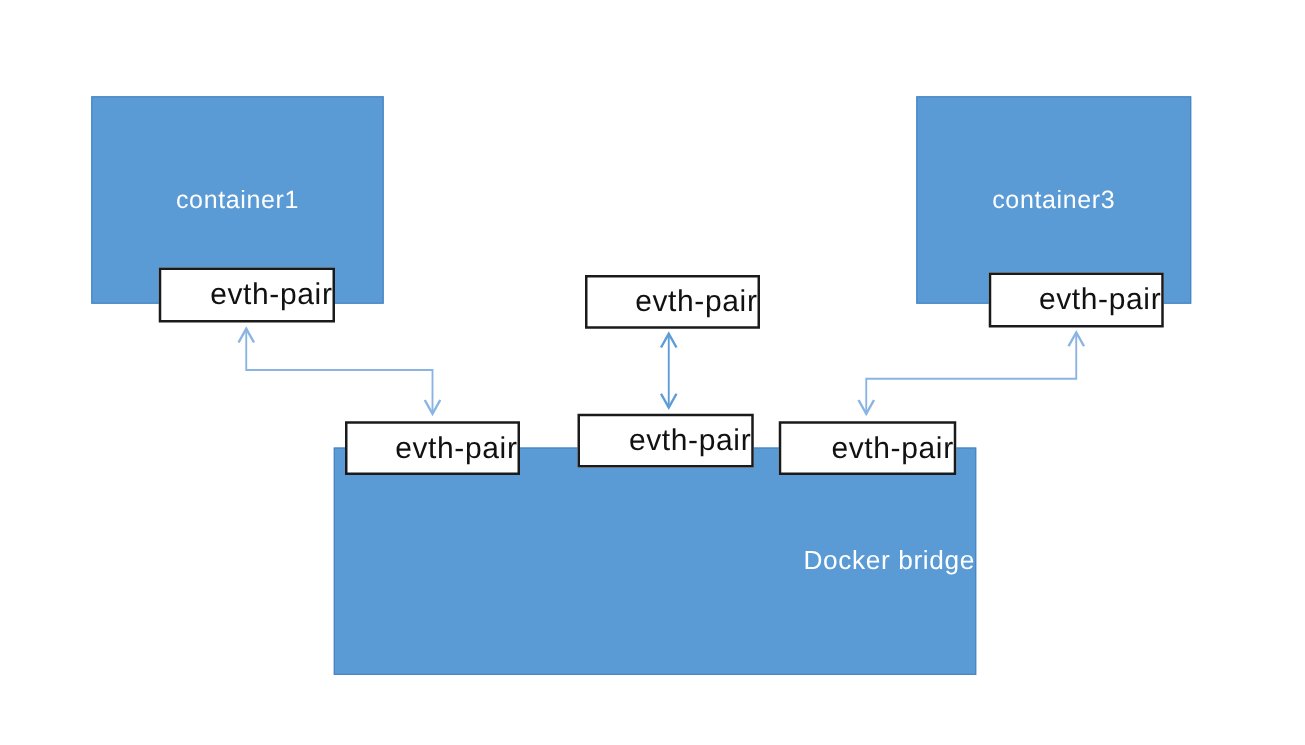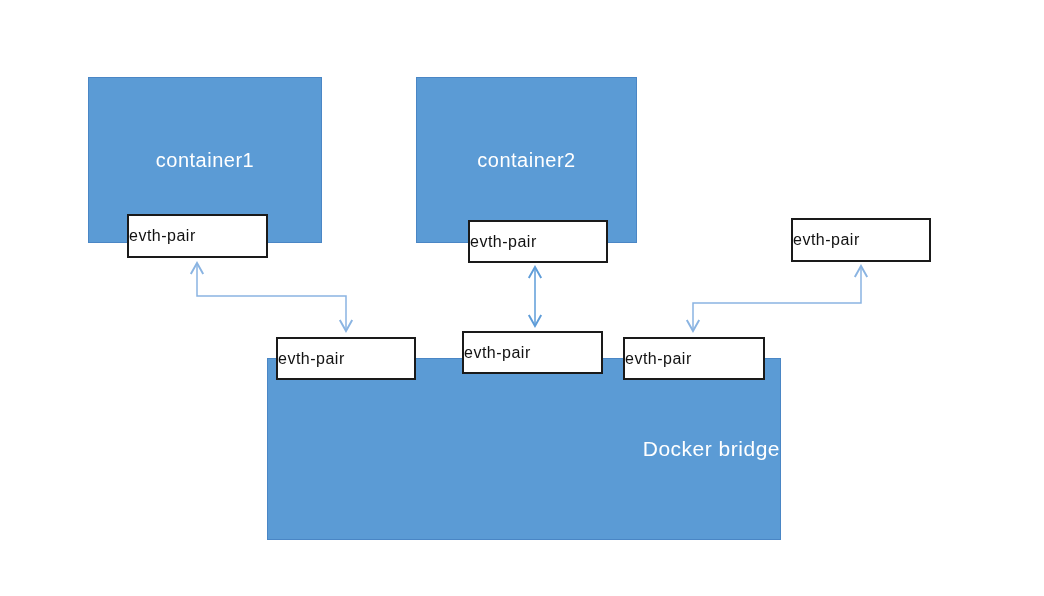--- a/index.html
+++ b/index.html
@@ -28,28 +28,28 @@
     display:flex;align-items:center;justify-content:center;
     color:var(--shape-text);
     font-size:20px;letter-spacing:.5px;
     box-sizing:border-box;
     z-index:1;
   }
   .veth{
     position:absolute;
     background:var(--label-box-fill);
     border:2px solid var(--label-box-border);
-    display:flex;align-items:center;justify-content:flex-start;
+    display:flex;align-items:center;justify-content:flex-end;
     color:var(--label-text);
-    font-size:16px;letter-spacing:.5px;
+    font-size:24px;letter-spacing:.5px;
     box-sizing:border-box;
     z-index:3;
   }
   
-  .c1{left:88px;top:77px;width:234px;height:166px;}
+  .c1{left:73px;top:77px;width:234px;height:166px;}
   .c2{left:416px;top:77px;width:221px;height:166px;}
   .c3{left:733px;top:77px;width:220px;height:166px;}
   
   .bridge{left:267px;top:358px;width:514px;height:182px;font-size:21px;justify-content:flex-end;}
   
   .ep-c1{left:127px;top:214px;width:141px;height:44px;}
   .ep-c2{left:468px;top:220px;width:140px;height:43px;}
   .ep-c3{left:791px;top:218px;width:140px;height:44px;}
   
   .ep-b1{left:276px;top:337px;width:140px;height:43px;}
@@ -58,22 +58,22 @@
   svg.wires{position:absolute;inset:0;z-index:2;pointer-events:none;}
 </style>
 </head>
 <body>
 
 <div class="stage">
 
   <div class="node c1">
     <span>container1</span>
   </div>
-  <div class="node c2">
-    <span>container2</span>
+  <div class="node c3">
+    <span>container3</span>
   </div>
 
   <div class="node bridge">
     <span>Docker bridge</span>
   </div>
 
   <svg class="wires" width="1044" height="596" viewBox="0 0 1044 596">
     <defs>
       <marker id="arrow-light" viewBox="0 0 12 12" refX="10" refY="6" markerWidth="11" markerHeight="11" orient="auto-start-reverse">
         <path d="M2,1.5 L10,6 L2,10.5" fill="none" stroke="var(--connector-light)" stroke-width="1.4"></path>

